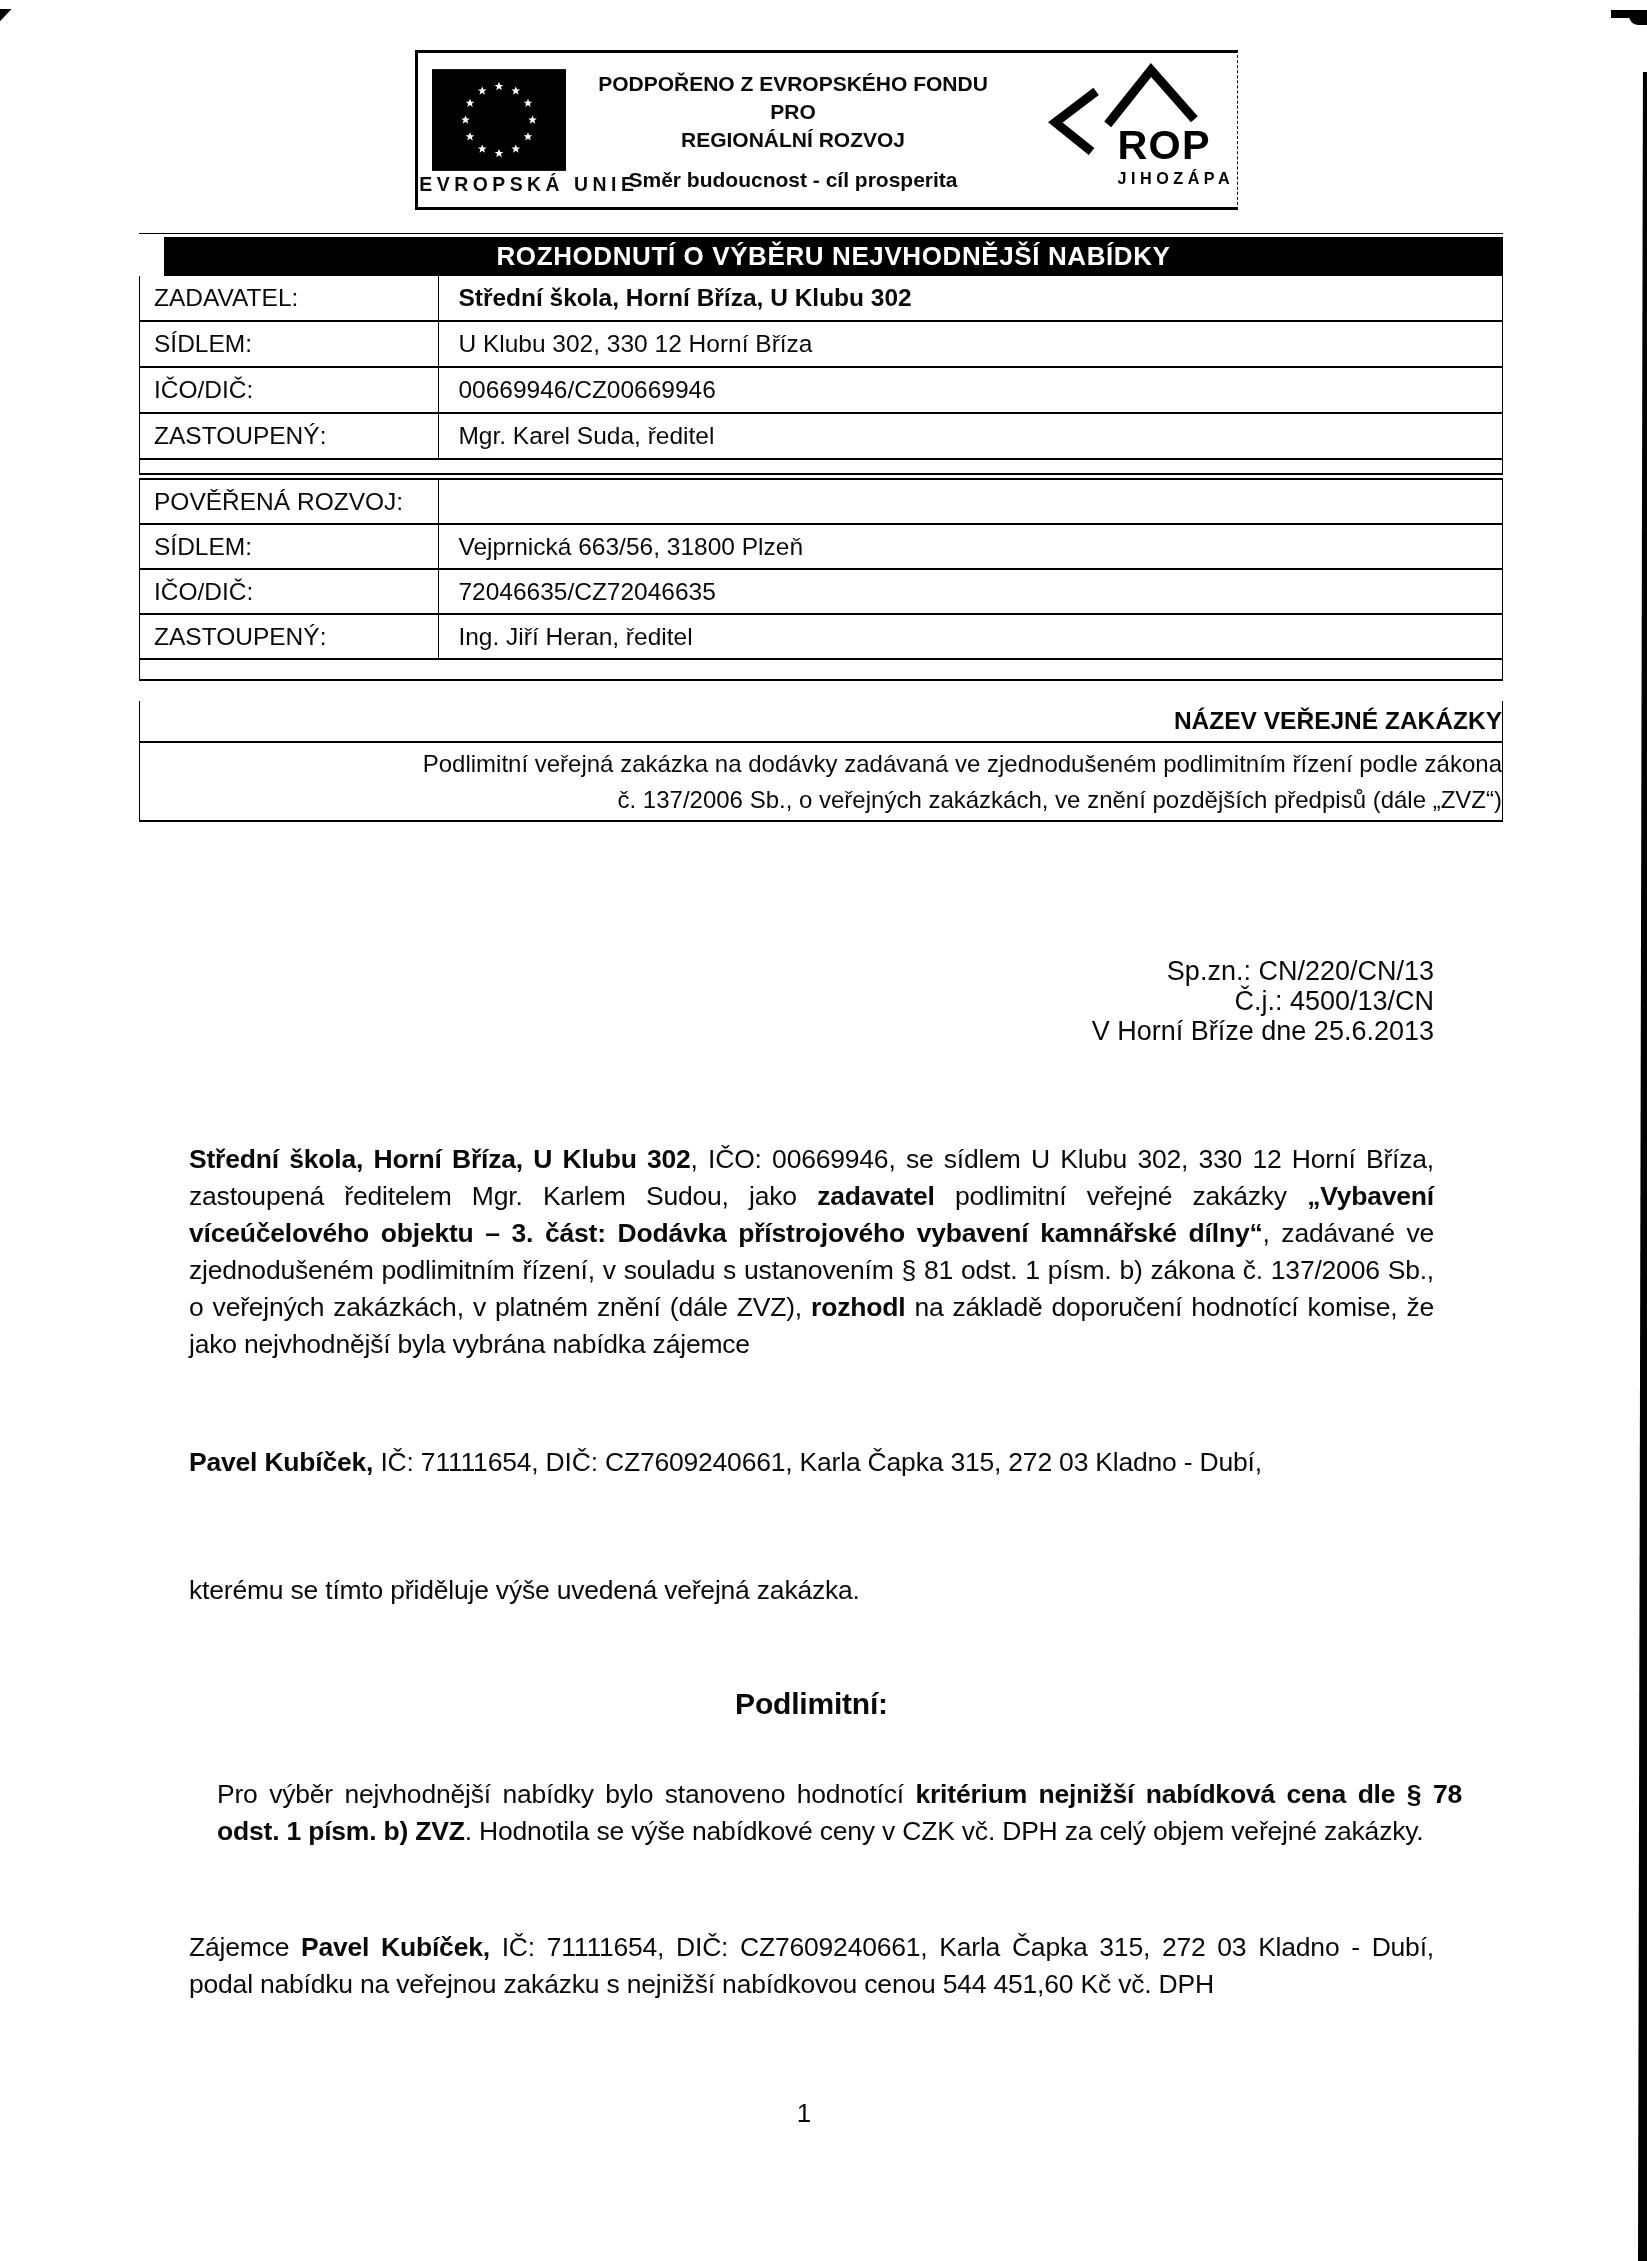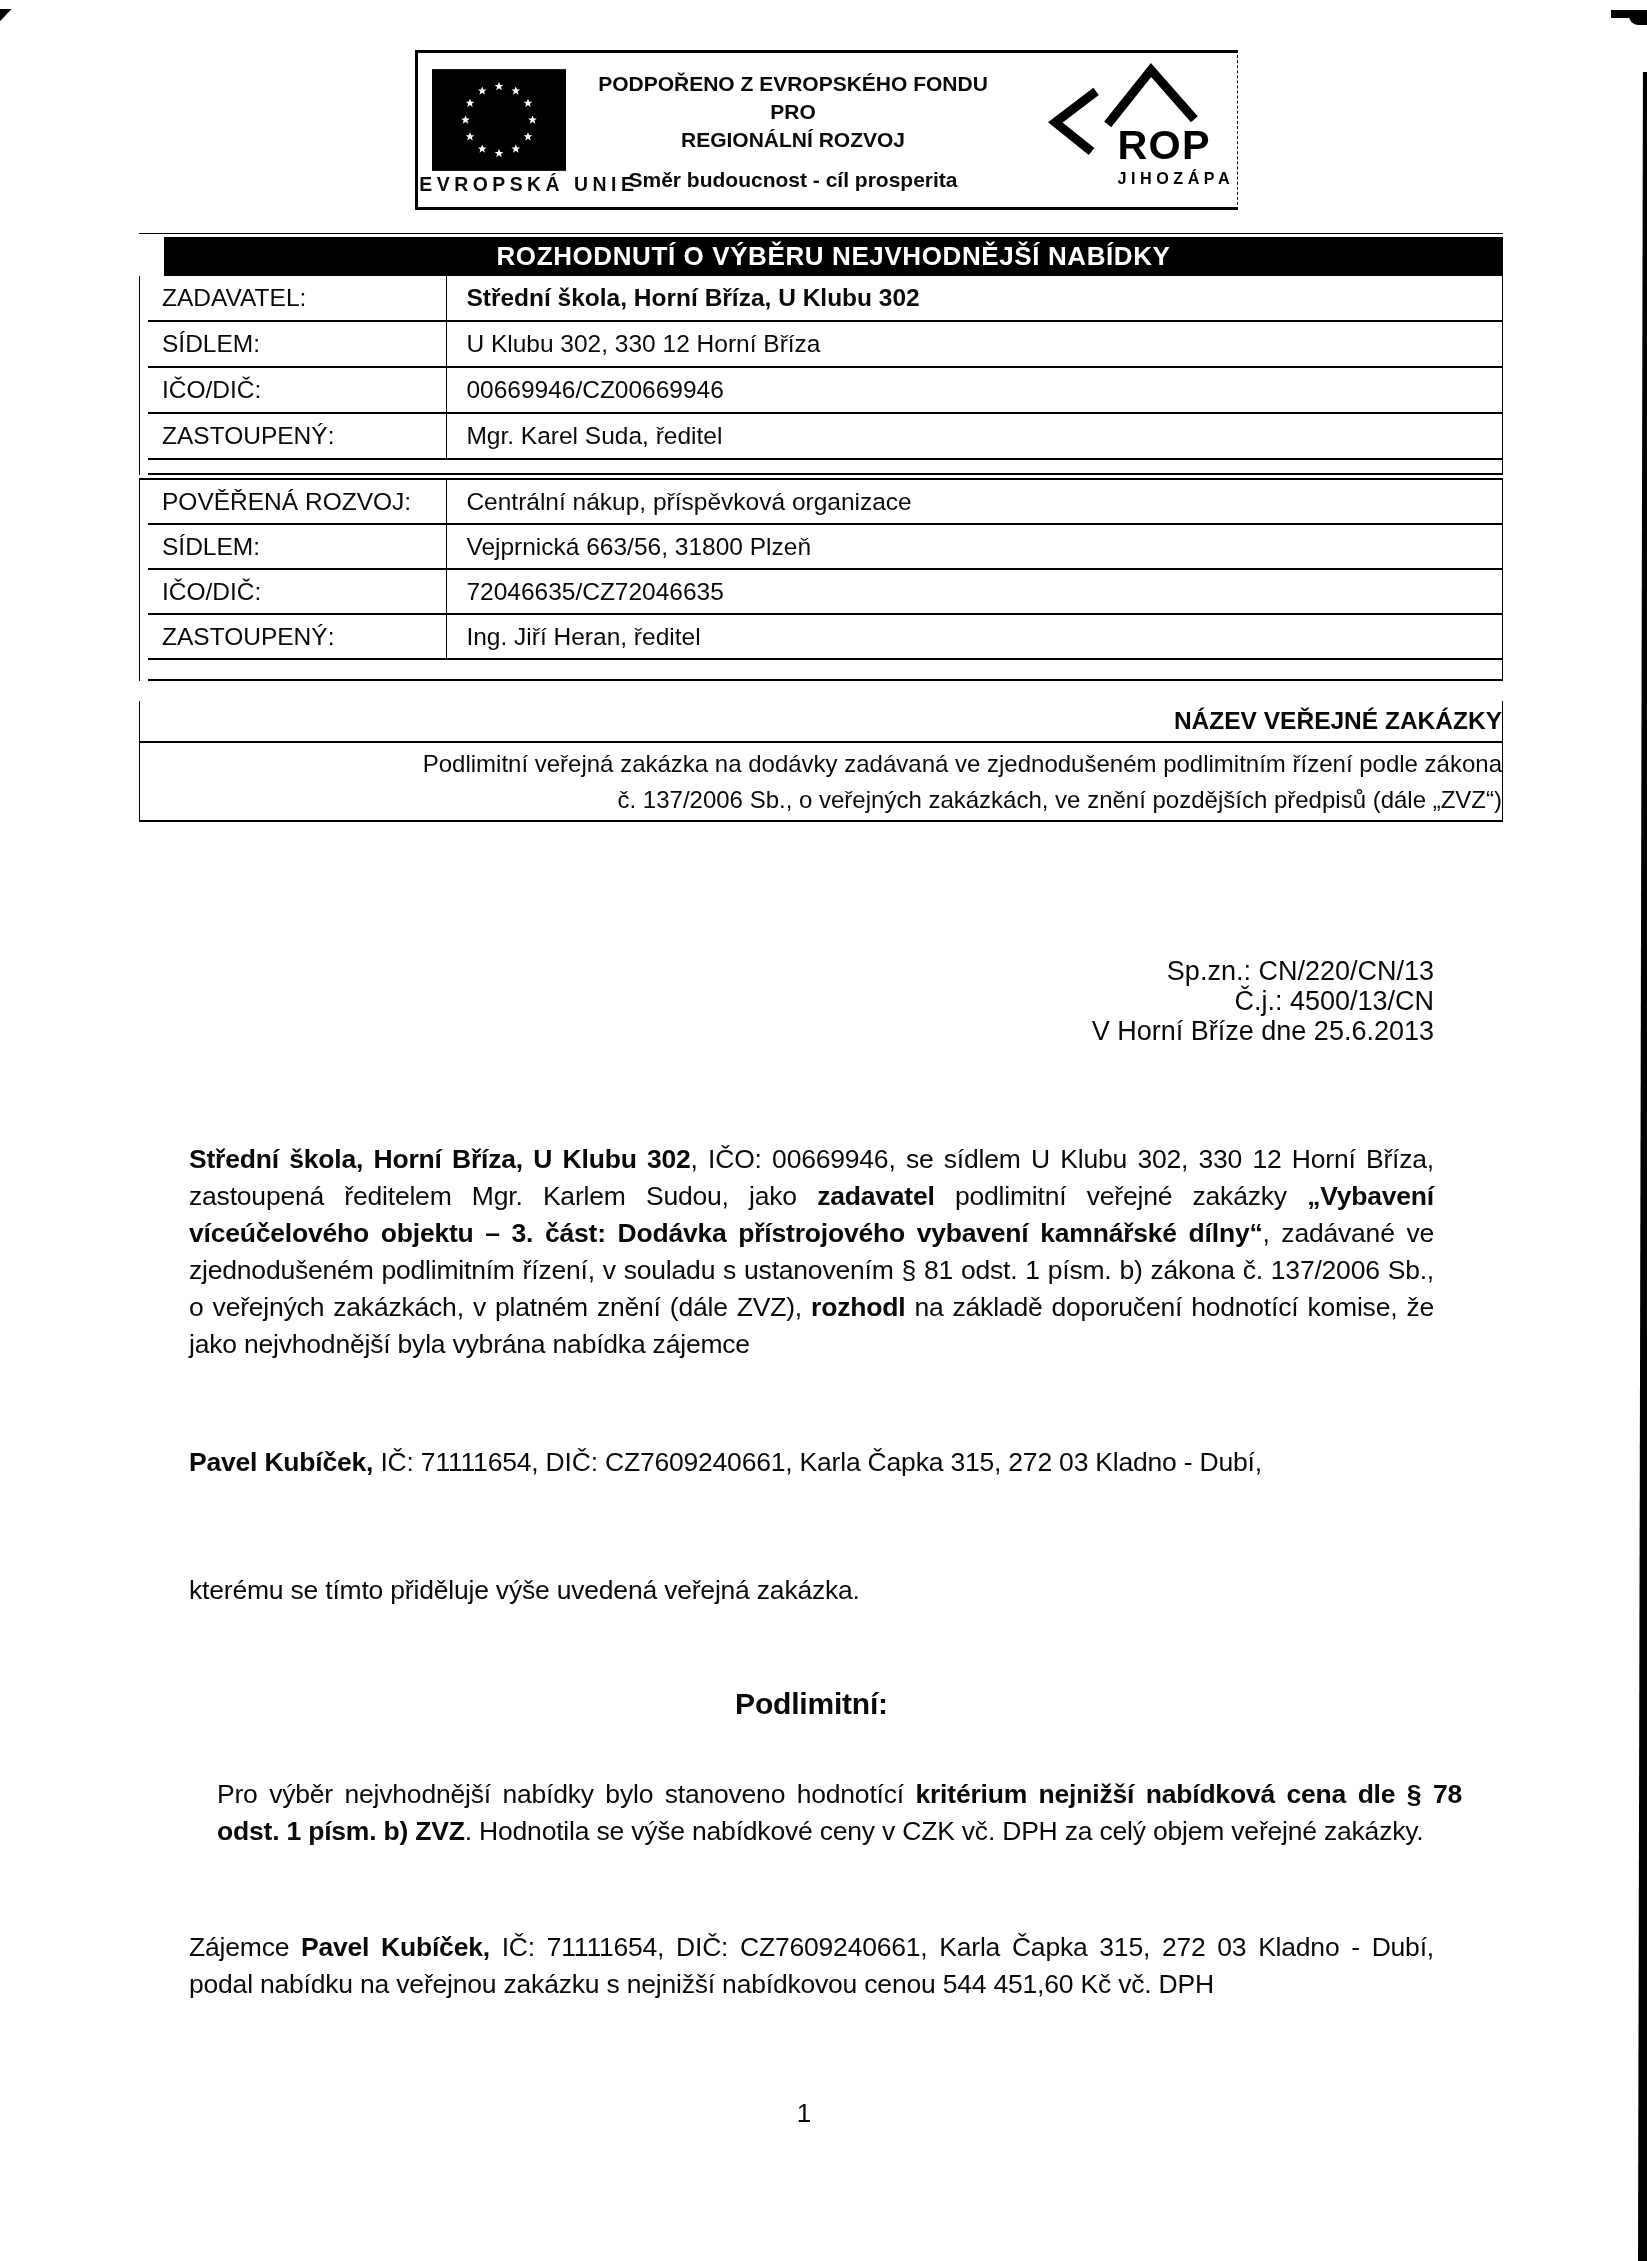--- a/index.html
+++ b/index.html
@@ -28,21 +28,21 @@
   .banner-center{position:absolute;left:165px;top:17px;width:420px;text-align:center;
     font-weight:700;font-size:21px;line-height:28px;}
   .banner-tagline{position:absolute;left:165px;top:115px;width:420px;text-align:center;
     font-weight:700;font-size:21px;}
   .rop-logo{position:absolute;left:623px;top:7.8px;width:191px;height:139px;}
   
   .doc-table{position:absolute;left:139px;top:233px;width:1364px;}
   .table-topline{border-top:1.9px solid #000;height:3.2px;}
   .title-bar{background:#000;color:#fff;height:39px;line-height:39px;text-align:center;
     font-weight:700;font-size:26px;letter-spacing:0.6px;margin-left:25px;}
-  .entity{border-left:1.9px solid #000;border-right:1.9px solid #000;padding-left:8px;}
+  .entity{border-left:1.9px solid #000;border-right:1.9px solid #000;}
   .entity .row{display:flex;border-bottom:2.6px solid #000;height:44px;line-height:44px;font-size:24.5px;}
   .entity.second .row{height:43px;line-height:43px;}
   .entity .row .lbl{width:284px;flex:none;border-right:1.9px solid #000;padding-left:14px;}
   .entity .row .val{flex:1;padding-left:19.4px;}
   .entity .row.first-val .val{font-weight:700;}
   .entity .spacer{height:13px;border-bottom:2.6px solid #000;}
   .entity.second{margin-top:2.6px;border-top:2.6px solid #000;}
   .entity.second .spacer{height:19.4px;}
   .zakazka{border-left:1.9px solid #000;border-right:1.9px solid #000;border-bottom:2.6px solid #000;}
   .zakazka .zk-header{height:40px;line-height:40px;text-align:right;font-weight:700;
@@ -130,21 +130,20 @@
       <div class="row">
         <div class="lbl">ZASTOUPENÝ:</div>
         <div class="val">Mgr. Karel Suda, ředitel</div>
       </div>
       <div class="spacer"></div>
     </div>
 
     <div class="entity second">
       <div class="row">
         <div class="lbl">POVĚŘENÁ ROZVOJ:</div>
-        <div class="val">Centrální nákup, příspěvková organizace</div>
       </div>
       <div class="row">
         <div class="lbl">SÍDLEM:</div>
         <div class="val">Vejprnická 663/56, 31800 Plzeň</div>
       </div>
       <div class="row">
         <div class="lbl">IČO/DIČ:</div>
         <div class="val">72046635/CZ72046635</div>
       </div>
       <div class="row">

